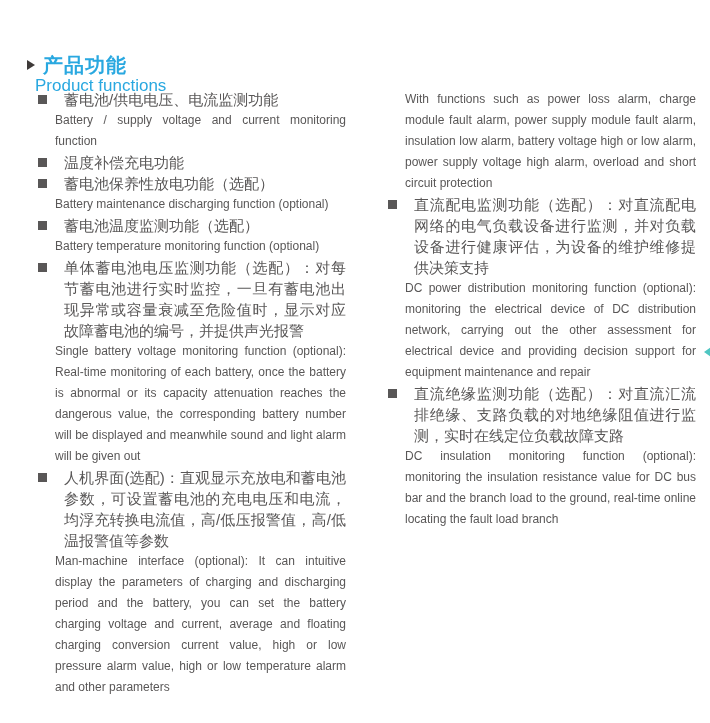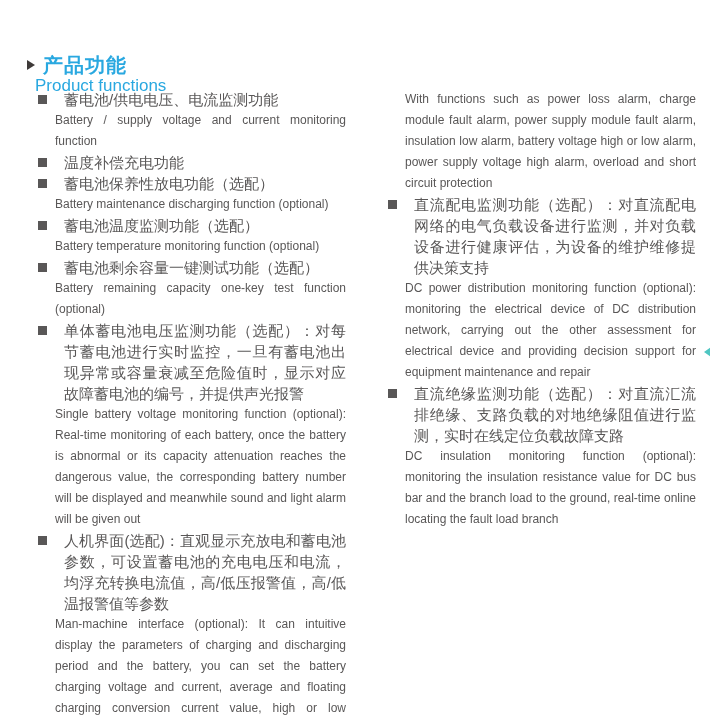--- a/index.html
+++ b/index.html
@@ -102,24 +102,20 @@
         <div class="cn-line"><span class="bullet-sq"></span><span>蓄电池保养性放电功能（选配）</span></div>
         <div class="en-line">Battery maintenance discharging function (optional)</div>
       </div>
 
       <div class="item">
         <div class="cn-line"><span class="bullet-sq"></span><span>蓄电池温度监测功能（选配）</span></div>
         <div class="en-line">Battery temperature monitoring function (optional)</div>
       </div>
 
 
-      <div class="item">
-        <div class="cn-line"><span class="bullet-sq"></span><span>蓄电池剩余容量一键测试功能（选配）</span></div>
-        <div class="en-line">Battery remaining capacity one-key test function (optional)</div>
-      </div>
 
       <div class="item">
         <div class="cn-line"><span class="bullet-sq"></span><span>单体蓄电池电压监测功能（选配）：对每节蓄电池进行实时监控，一旦有蓄电池出现异常或容量衰减至危险值时，显示对应故障蓄电池的编号，并提供声光报警</span></div>
         <div class="en-line">Single battery voltage monitoring function (optional): Real-time monitoring of each battery, once the battery is abnormal or its capacity attenuation reaches the dangerous value, the corresponding battery number will be displayed and meanwhile sound and light alarm will be given out</div>
       </div>
 
       <div class="item">
         <div class="cn-line"><span class="bullet-sq"></span><span>人机界面(选配)：直观显示充放电和蓄电池参数，可设置蓄电池的充电电压和电流，均浮充转换电流值，高/低压报警值，高/低温报警值等参数</span></div>
         <div class="en-line">Man-machine interface (optional): It can intuitive display the parameters of charging and discharging period and the battery, you can set the battery charging voltage and current, average and floating charging conversion current value, high or low pressure alarm value, high or low temperature alarm and other parameters</div>
       </div>

